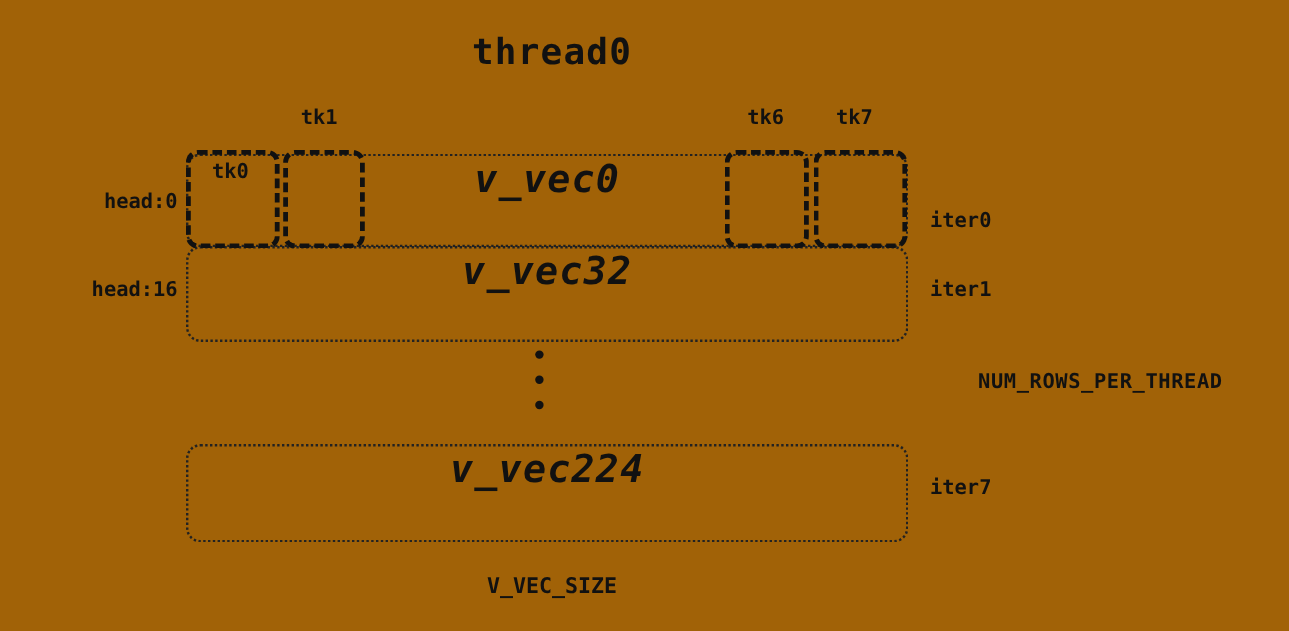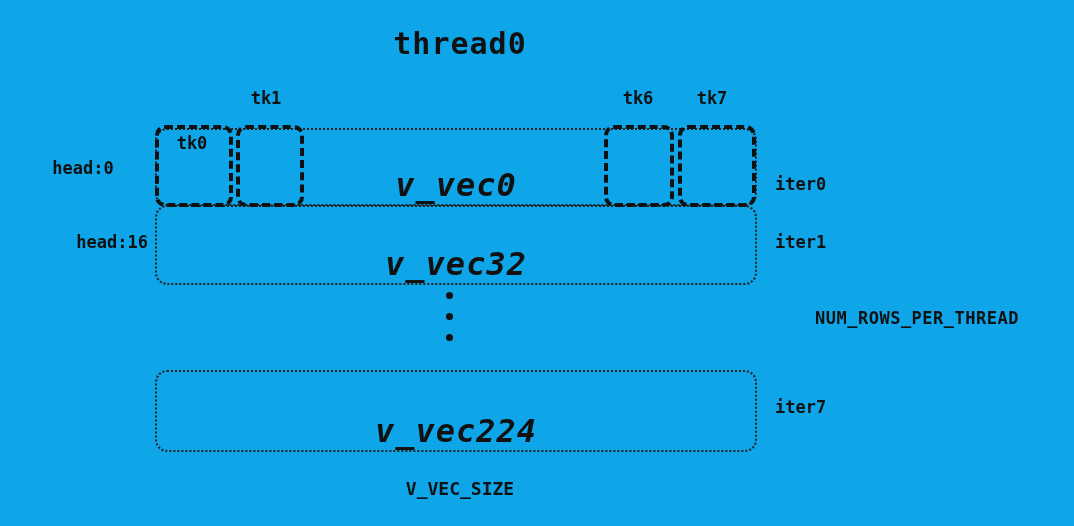--- a/index.html
+++ b/index.html
@@ -4,21 +4,21 @@
 <style>
   html, body {
     margin: 0;
     padding: 0;
     background: #ffffff;
   }
   .canvas {
     position: relative;
     width: 1074px;
     height: 526px;
-    background: #0ea5e9;
+    background: #a16207;
     font-family: "DejaVu Sans Mono", "Liberation Mono", monospace;
     color: #111111;
     overflow: hidden;
   }
   .abs { position: absolute; }
 
   .title {
     left: 300px; top: 26px; width: 320px;
     text-align: center;
     font-size: 30px;
@@ -36,21 +36,21 @@
   .tk-label.tk1 { left: 234px; }
   .tk-label.tk6 { left: 606px; }
   .tk-label.tk7 { left: 680px; }
 
   .vec-row {
     left: 155px; width: 602px;
     border: 2px dotted #222222;
     border-radius: 12px;
     box-sizing: border-box;
     display: flex;
-    align-items: flex-end;
+    align-items: flex-start;
     justify-content: center;
   }
   .row0 { top: 128px; height: 78px; }
   .row1 { top: 205px; height: 80px; }
   .row2 { top: 370px; height: 82px; }
 
   .vec-label {
     font-size: 32px;
     font-weight: bold;
     font-style: italic;
@@ -68,21 +68,21 @@
   .tk-box.b1 { left: 236px; width: 68px; }
   .tk-box.b6 { left: 604px; width: 70px; }
   .tk-box.b7 { left: 678px; width: 78px; }
 
   .head-label {
     left: 18px; width: 130px;
     text-align: right;
     font-size: 17px;
     font-weight: bold;
   }
-  .head0 { top: 158px; text-align: center; }
+  .head0 { top: 158px; }
   .head1 { top: 232px; }
   .head2 { top: 397px; }
 
   .iter-label {
     left: 775px; width: 120px;
     text-align: left;
     font-size: 17px;
     font-weight: bold;
   }
   .iter0 { top: 174px; }

